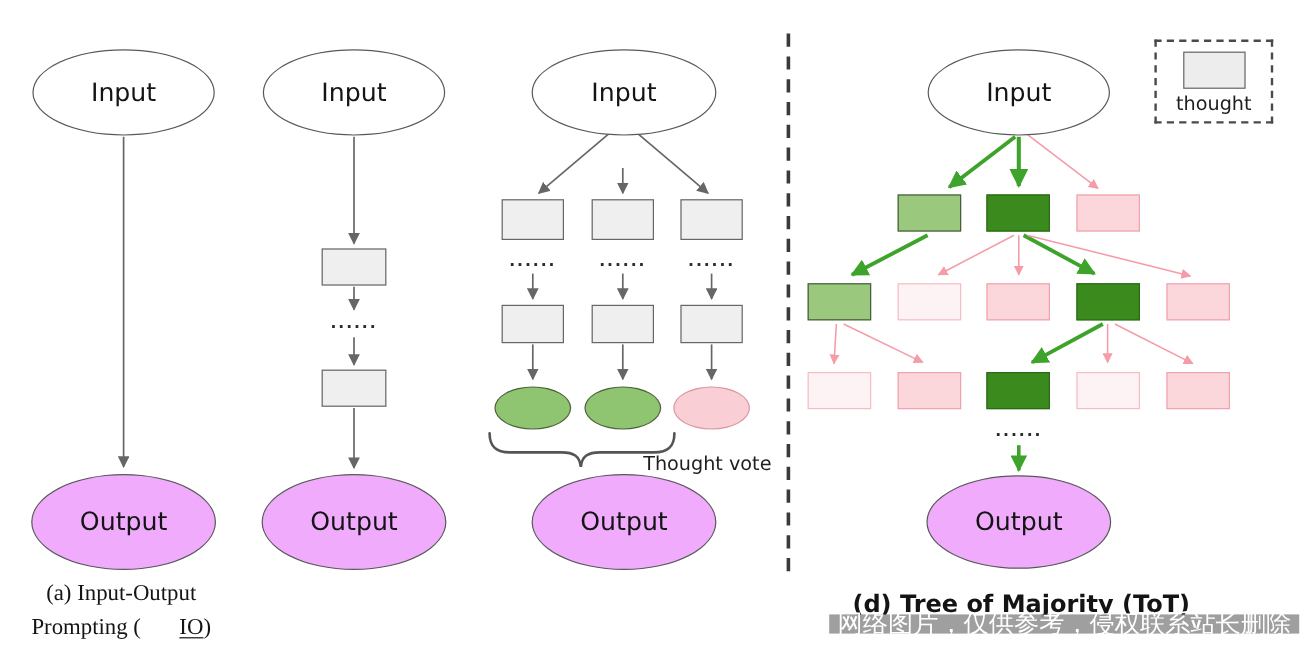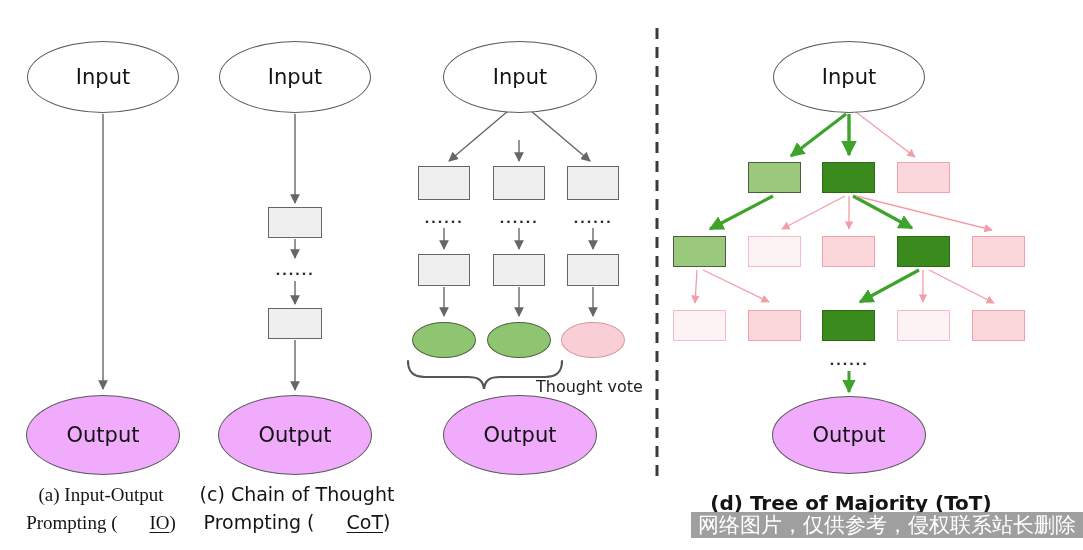--- a/index.html
+++ b/index.html
@@ -24,21 +24,21 @@
   .caption{position:absolute;transform:translateX(-50%);text-align:center;
            font-size:19px;line-height:1.45;color:#141414;white-space:nowrap;}
   .caption.bold{font-weight:bold;font-size:20px;}
   .caption .u{text-decoration:underline;text-underline-offset:3px;margin-left:32px;}
   .legend{position:absolute;left:962px;top:33px;width:99px;height:70px;
           border:2px dashed #4a4a4a;box-sizing:border-box;}
   .legend .swatch{position:absolute;left:22px;top:8px;width:52px;height:31px;
           background:#ededed;border:1.6px solid #666;box-sizing:border-box;}
   .legend .lbl{position:absolute;left:0;right:0;top:42px;text-align:center;font-size:16px;color:#1d1d1d;}
   .majority{position:absolute;left:536px;top:377px;font-size:16px;color:#1e1e1e;white-space:nowrap;}
-  .watermark{position:absolute;left:691px;top:512px;width:392px;height:26px;
+  .watermark{position:absolute;left:691px;top:512px;width:392px;height:16px;
              background:rgba(151,151,151,0.92);color:#fff;font-size:21px;
              display:flex;align-items:center;justify-content:center;white-space:nowrap;z-index:10;}
 </style>
 </head>
 <body>
 
 <div class="canvas">
 
   <svg class="layer">
     <defs>
@@ -104,24 +104,20 @@
 
   <div class="ellipse" style="left:219px;top:41px;width:152px;height:72px;">
     <span>Input</span>
   </div>
   <div class="gbox" style="left:268px;top:207px;width:54px;height:31px;"></div>
   <div class="dots" style="left:295px;top:270px;">......</div>
   <div class="gbox" style="left:268px;top:308px;width:54px;height:31px;"></div>
   <div class="ellipse output" style="left:218px;top:395px;width:154px;height:80px;">
     <span>Output</span>
   </div>
-  <div class="caption" style="left:297px;top:481px;">
-    <span>(c) Chain of Thought</span><br>
-    <span>Prompting (</span><span class="u">CoT</span><span>)</span>
-  </div>
 
   <div class="ellipse" style="left:443px;top:41px;width:154px;height:72px;">
     <span>Input</span>
   </div>
   <div class="gbox" style="left:418px;top:166px;width:52px;height:34px;"></div>
   <div class="gbox" style="left:493px;top:166px;width:52px;height:34px;"></div>
   <div class="gbox" style="left:567px;top:166px;width:52px;height:34px;"></div>
   <div class="dots" style="left:444px;top:218px;">......</div>
   <div class="dots" style="left:519px;top:218px;">......</div>
   <div class="dots" style="left:593px;top:218px;">......</div>
@@ -133,20 +129,24 @@
   <div class="snode" style="left:561px;top:322px;" data-state="pink"></div>
   <div class="majority">Thought vote</div>
   <div class="ellipse output" style="left:443px;top:395px;width:154px;height:80px;">
     <span>Output</span>
   </div>
 
   <div class="ellipse" style="left:773px;top:41px;width:152px;height:72px;">
     <span>Input</span>
   </div>
 
+  <div class="legend">
+    <div class="swatch"></div>
+    <div class="lbl">thought</div>
+  </div>
 
   <div class="tnode" style="left:748px;top:162px;" data-state="light-green"></div>
   <div class="tnode" style="left:822px;top:162px;" data-state="dark-green"></div>
   <div class="tnode" style="left:897px;top:162px;" data-state="pink"></div>
 
   <div class="tnode" style="left:673px;top:236px;" data-state="light-green"></div>
   <div class="tnode" style="left:748px;top:236px;" data-state="faint-pink"></div>
   <div class="tnode" style="left:822px;top:236px;" data-state="pink"></div>
   <div class="tnode" style="left:897px;top:236px;" data-state="dark-green"></div>
   <div class="tnode" style="left:972px;top:236px;" data-state="pink"></div>

